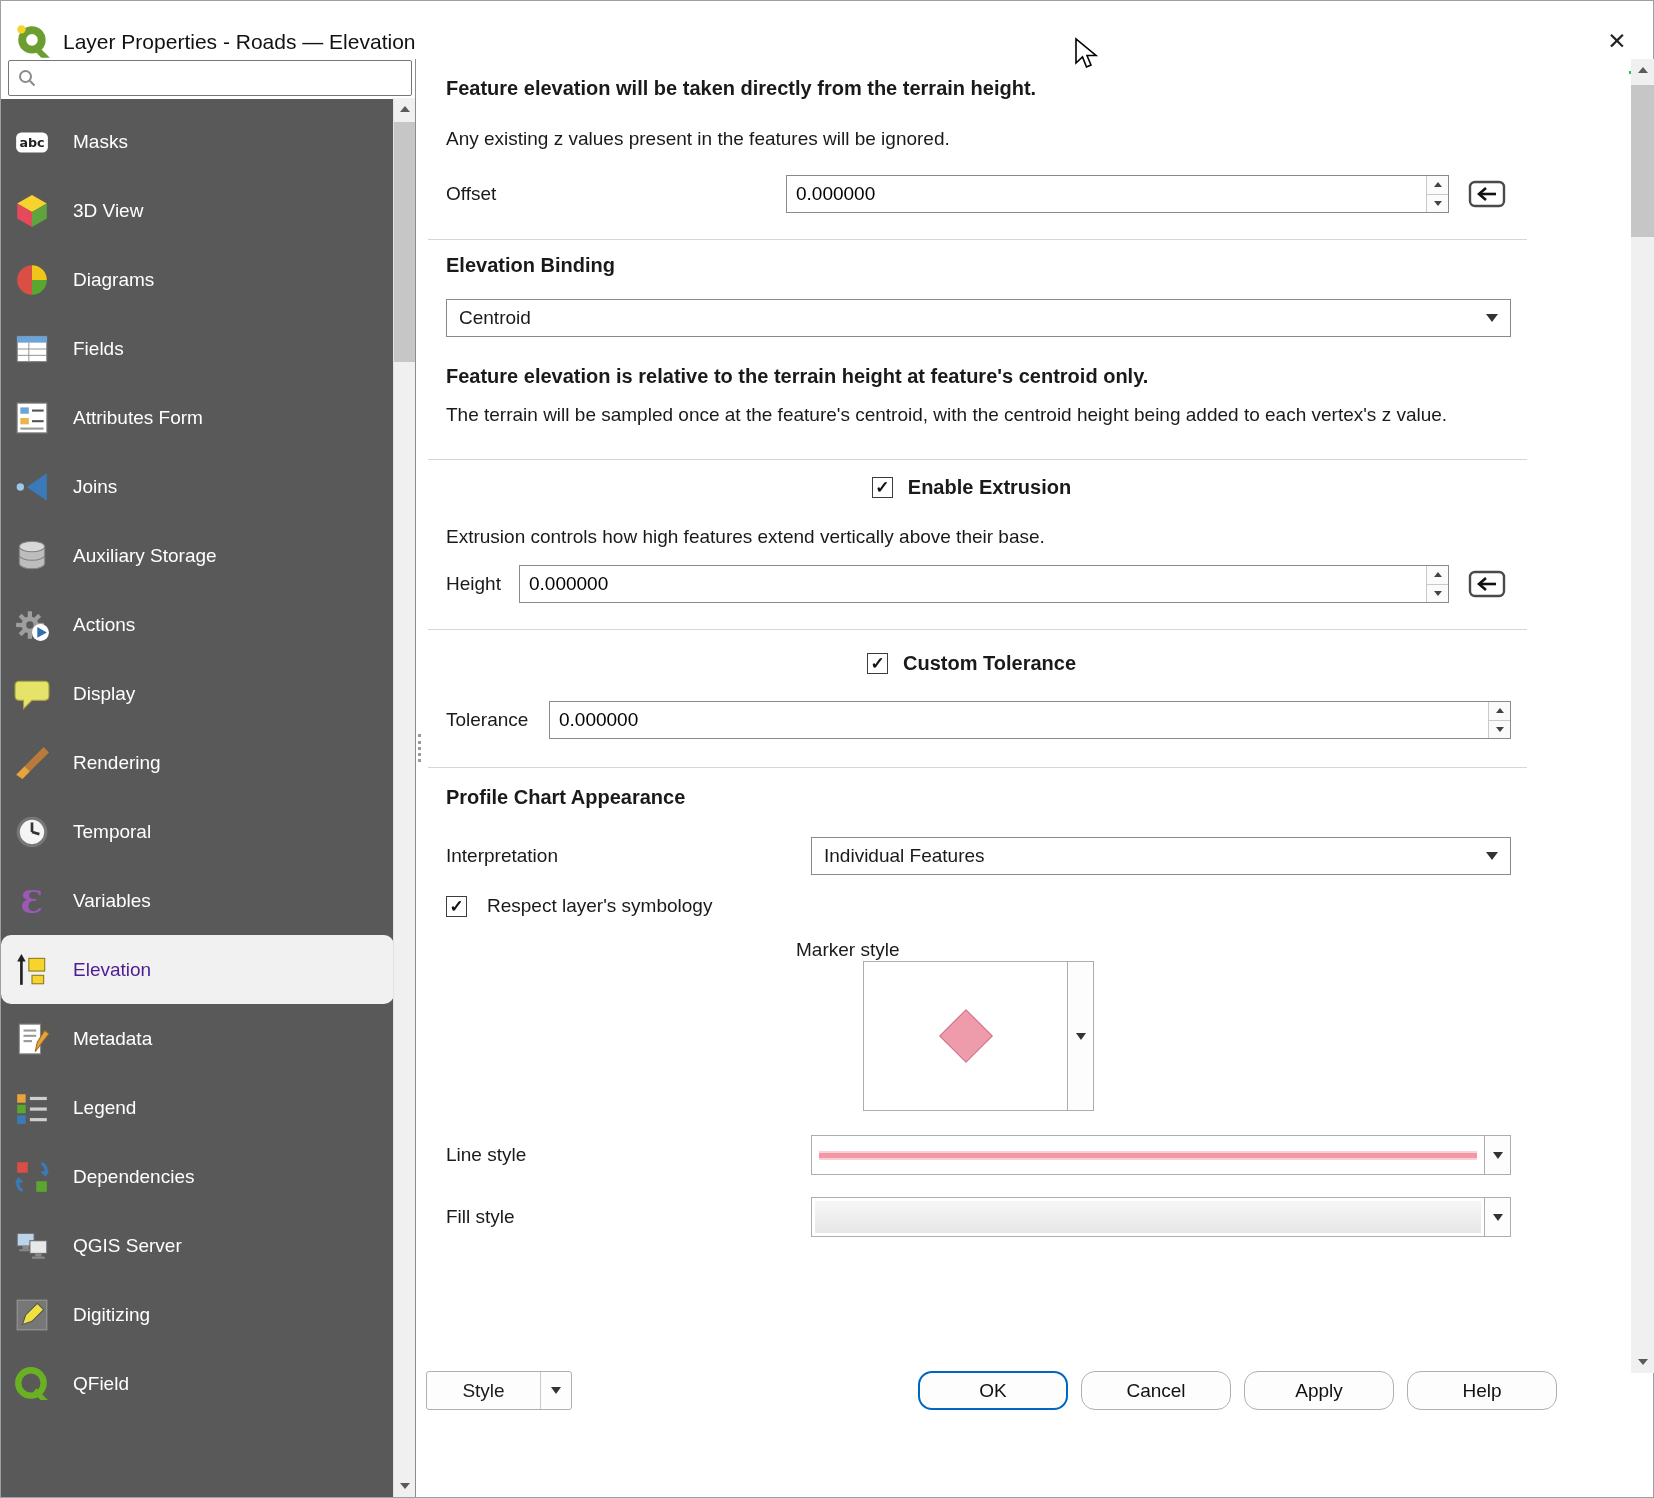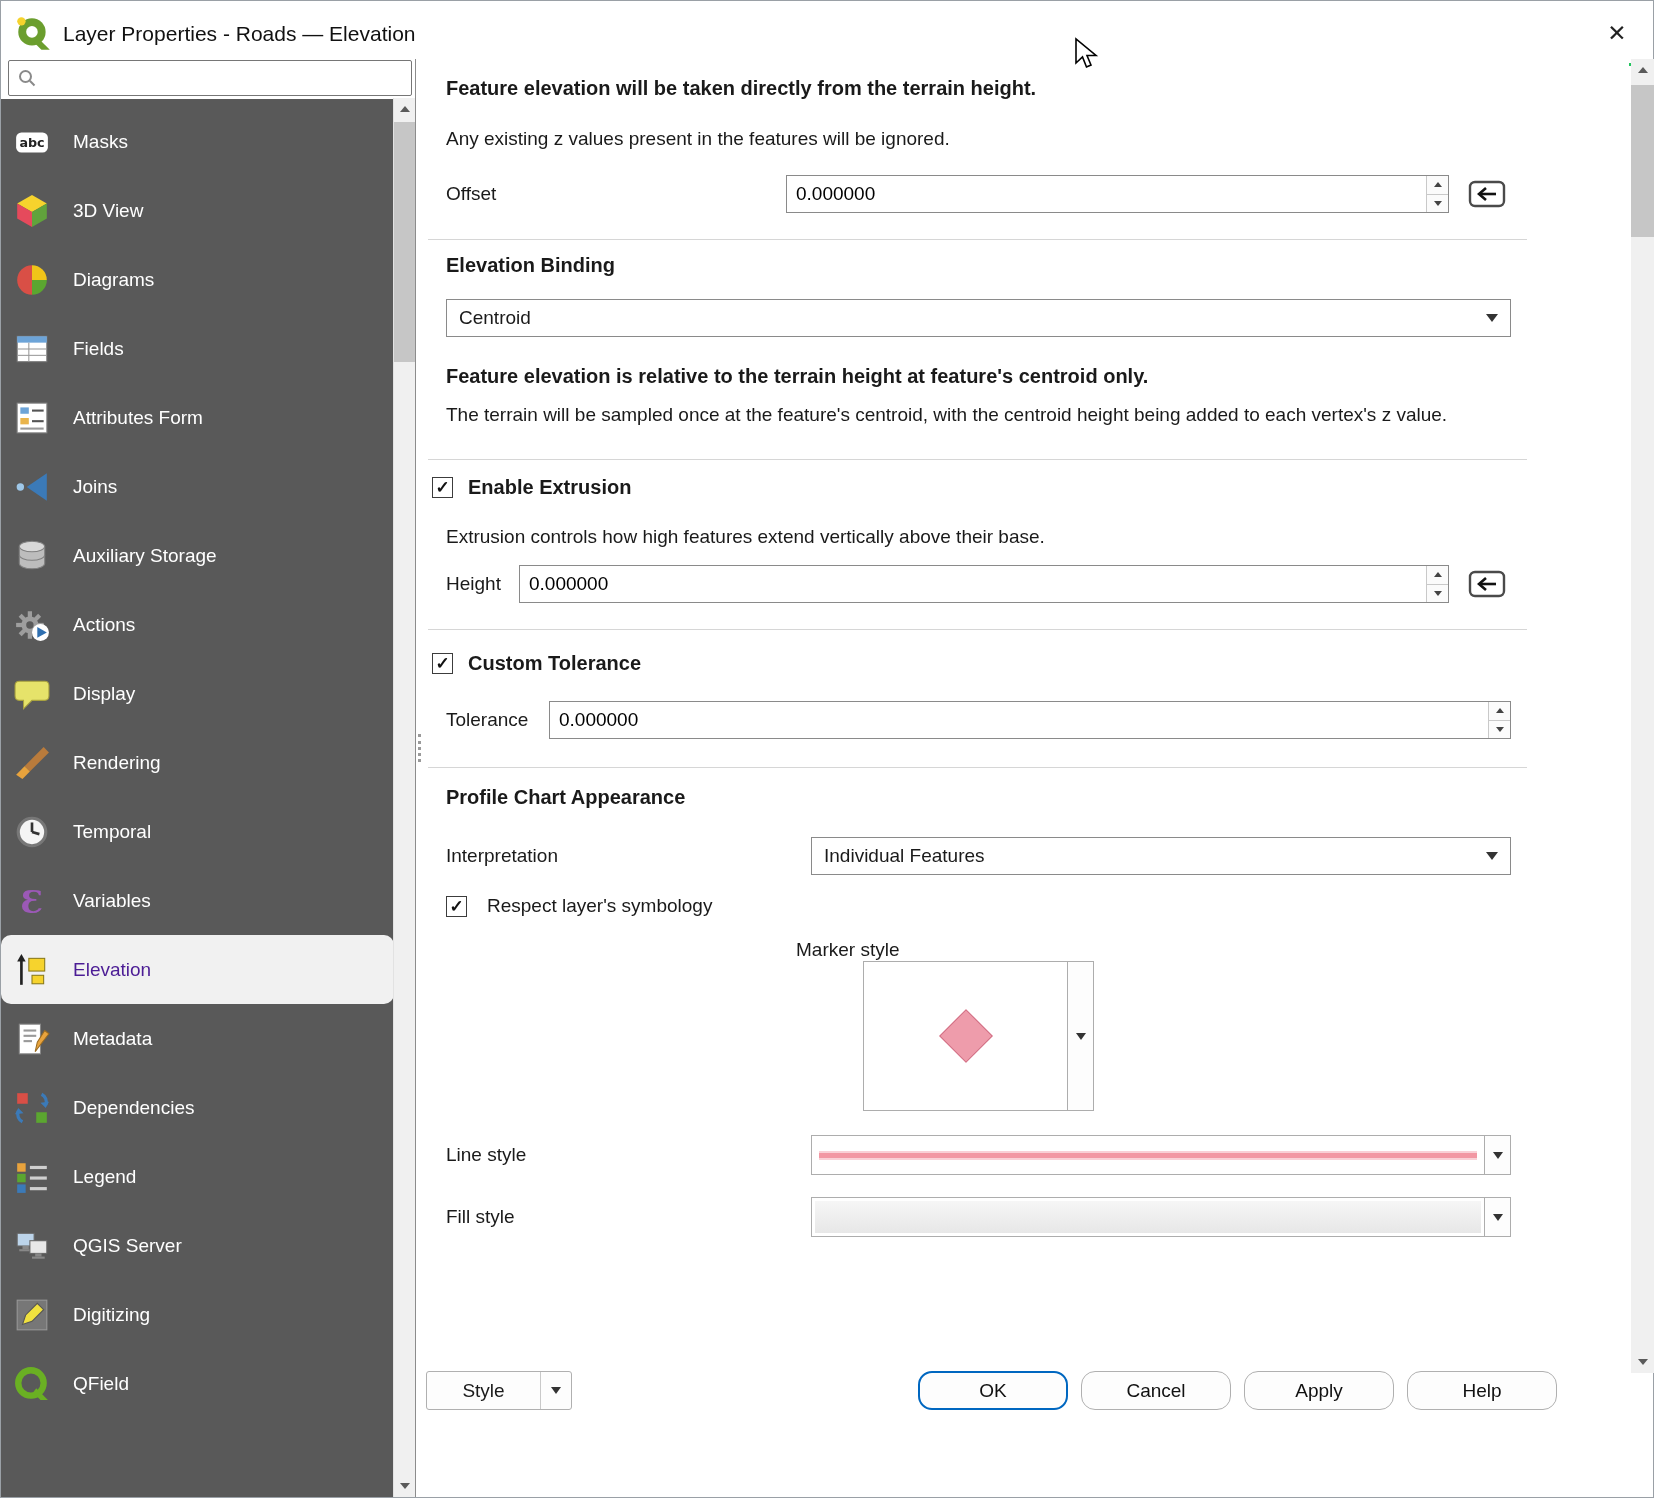--- a/index.html
+++ b/index.html
@@ -3,21 +3,21 @@
 <meta charset="utf-8">
 <style>
   html,body { margin:0; padding:0; }
   body {
     width:1654px; height:1498px; position:relative; overflow:hidden;
     font-family:"Liberation Sans", sans-serif; background:#ffffff; color:#1a1a1a;
   }
   .window { position:absolute; inset:0; border:1px solid #9aa0a6; box-sizing:border-box; background:#fff; }
 
   
-  .titlebar { position:absolute; left:0; top:4px; right:0; height:58px; background:#fff;
+  .titlebar { position:absolute; left:0; top:12px; right:0; height:58px; background:#fff;
     display:flex; align-items:center; border-bottom:3px solid #22c55e; }
   .app-logo { width:40px; height:40px; margin-left:12px; flex:0 0 auto; }
   .title-text { margin-left:10px; font-size:21px; color:#111; }
   .close-btn { position:absolute; right:0; top:0; width:72px; height:57px; display:flex;
     align-items:center; justify-content:center; font-size:23px; color:#222; cursor:default; }
 
   
   .sidebar { position:absolute; left:0; top:58px; bottom:0; width:415px; background:#595959;
     border-right:1px solid #8c8c8c; box-sizing:border-box; }
   .search-strip { position:absolute; left:0; top:0; right:0; height:40px; background:#fff; }
@@ -70,21 +70,21 @@
   .combo-text { font-size:19px; }
   .combo-arrow { margin-left:auto; width:0; height:0; border-left:6px solid transparent; border-right:6px solid transparent; border-top:8px solid #333; }
 
   
   .check-row { display:flex; align-items:center; }
   .checkbox { width:21px; height:21px; border:1.5px solid #3c3c3c; background:#fff; box-sizing:border-box;
     display:inline-flex; align-items:center; justify-content:center; flex:0 0 auto; }
   .checkbox.checked::after { content:"✓"; font-size:17px; font-weight:bold; color:#111; line-height:1; }
   .check-label-bold { font-size:20px; font-weight:bold; margin-left:15px; }
   .check-label { font-size:19px; margin-left:13px; }
-  .outdent { margin-left:-14px; }
+  .outdent { margin-left:-14px;justify-content:center; }
 
   
   .preview-col { display:flex; align-items:stretch; }
   .marker-preview { width:205px; height:150px; border:1px solid #adadad; background:#fff;
     display:flex; align-items:center; justify-content:center; box-sizing:border-box; }
   .marker-diamond { width:36px; height:36px; background:#ee9cab; border:1px solid #d16f84; transform:rotate(45deg); }
   .drop-btn { width:26px; border:1px solid #adadad; border-left:none; background:#fdfdfd;
     display:flex; align-items:center; justify-content:center; box-sizing:border-box; flex:0 0 auto; }
   .drop-arrow { width:0; height:0; border-left:5px solid transparent; border-right:5px solid transparent; border-top:7px solid #333; }
   .style-preview { flex:1; height:40px; border:1px solid #adadad; background:#fff; display:flex;
@@ -324,43 +324,43 @@
               <line x1="9" y1="19" x2="17" y2="19" stroke="#999" stroke-width="2"></line>
               <polygon points="20,29 22,20 29,9 33,12 26,21 20,29" fill="#e8a33d" stroke="#9a6b20"></polygon>
             </svg>
         </span>
         <span class="nav-label">Metadata</span>
       </div>
 
       <div class="nav-item">
         <span class="nav-icon">
           <svg width="36" height="36" viewBox="0 0 34 34">
+              <rect x="3" y="4" width="8" height="8" fill="#e8a33d"></rect>
+              <line x1="15" y1="8" x2="31" y2="8" stroke="#cfcfcf" stroke-width="3"></line>
+              <rect x="3" y="14" width="8" height="8" fill="#5ba630"></rect>
+              <line x1="15" y1="18" x2="31" y2="18" stroke="#cfcfcf" stroke-width="3"></line>
+              <rect x="3" y="24" width="8" height="8" fill="#3b7ab8"></rect>
+              <line x1="15" y1="28" x2="31" y2="28" stroke="#cfcfcf" stroke-width="3"></line>
+            </svg>
+        </span>
+        <span class="nav-label">Legend</span>
+      </div>
+
+      <div class="nav-item">
+        <span class="nav-icon">
+          <svg width="36" height="36" viewBox="0 0 34 34">
               <rect x="3" y="3" width="10" height="10" fill="#d94f46"></rect>
               <rect x="21" y="21" width="10" height="10" fill="#5ba630"></rect>
               <path d="M26,4 a8,8 0 0 1 4,10" fill="none" stroke="#3b7ab8" stroke-width="3"></path>
               <polygon points="30,17 25,12 33,11" fill="#3b7ab8"></polygon>
               <path d="M8,30 a8,8 0 0 1 -4,-10" fill="none" stroke="#3b7ab8" stroke-width="3"></path>
               <polygon points="4,17 9,22 1,23" fill="#3b7ab8"></polygon>
             </svg>
         </span>
         <span class="nav-label">Dependencies</span>
-      </div>
-
-      <div class="nav-item">
-        <span class="nav-icon">
-          <svg width="36" height="36" viewBox="0 0 34 34">
-              <rect x="3" y="4" width="8" height="8" fill="#e8a33d"></rect>
-              <line x1="15" y1="8" x2="31" y2="8" stroke="#cfcfcf" stroke-width="3"></line>
-              <rect x="3" y="14" width="8" height="8" fill="#5ba630"></rect>
-              <line x1="15" y1="18" x2="31" y2="18" stroke="#cfcfcf" stroke-width="3"></line>
-              <rect x="3" y="24" width="8" height="8" fill="#3b7ab8"></rect>
-              <line x1="15" y1="28" x2="31" y2="28" stroke="#cfcfcf" stroke-width="3"></line>
-            </svg>
-        </span>
-        <span class="nav-label">Legend</span>
       </div>
 
       <div class="nav-item">
         <span class="nav-icon">
           <svg width="36" height="36" viewBox="0 0 34 34">
               <rect x="3" y="5" width="16" height="12" fill="#bcd4ea" stroke="#666"></rect>
               <rect x="8" y="17" width="6" height="3" fill="#888"></rect>
               <rect x="5" y="20" width="12" height="2" fill="#888"></rect>
               <rect x="15" y="12" width="16" height="12" fill="#e8e8e8" stroke="#666"></rect>
               <rect x="20" y="24" width="6" height="3" fill="#888"></rect>

